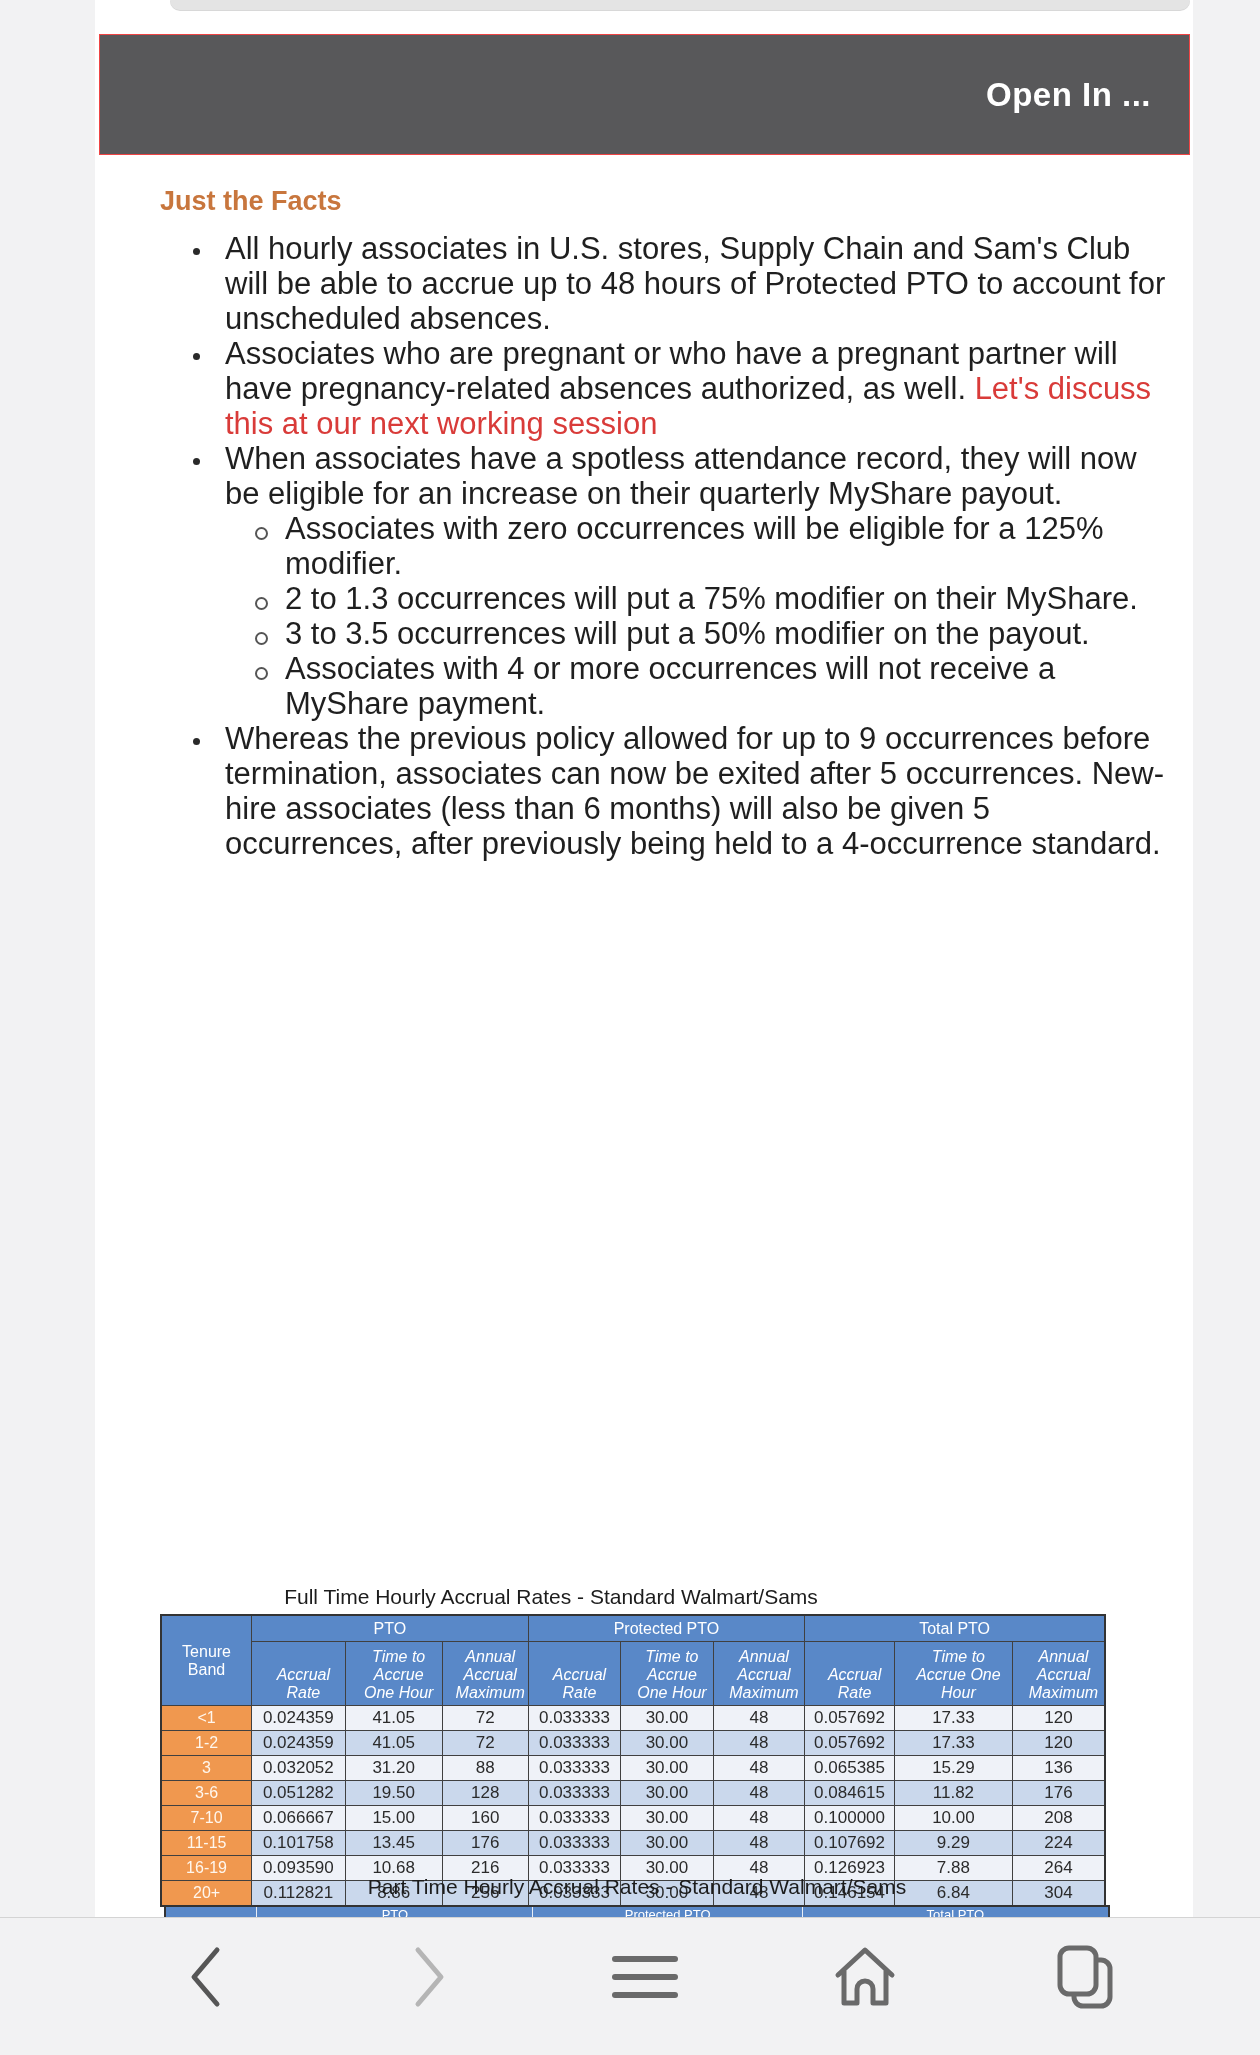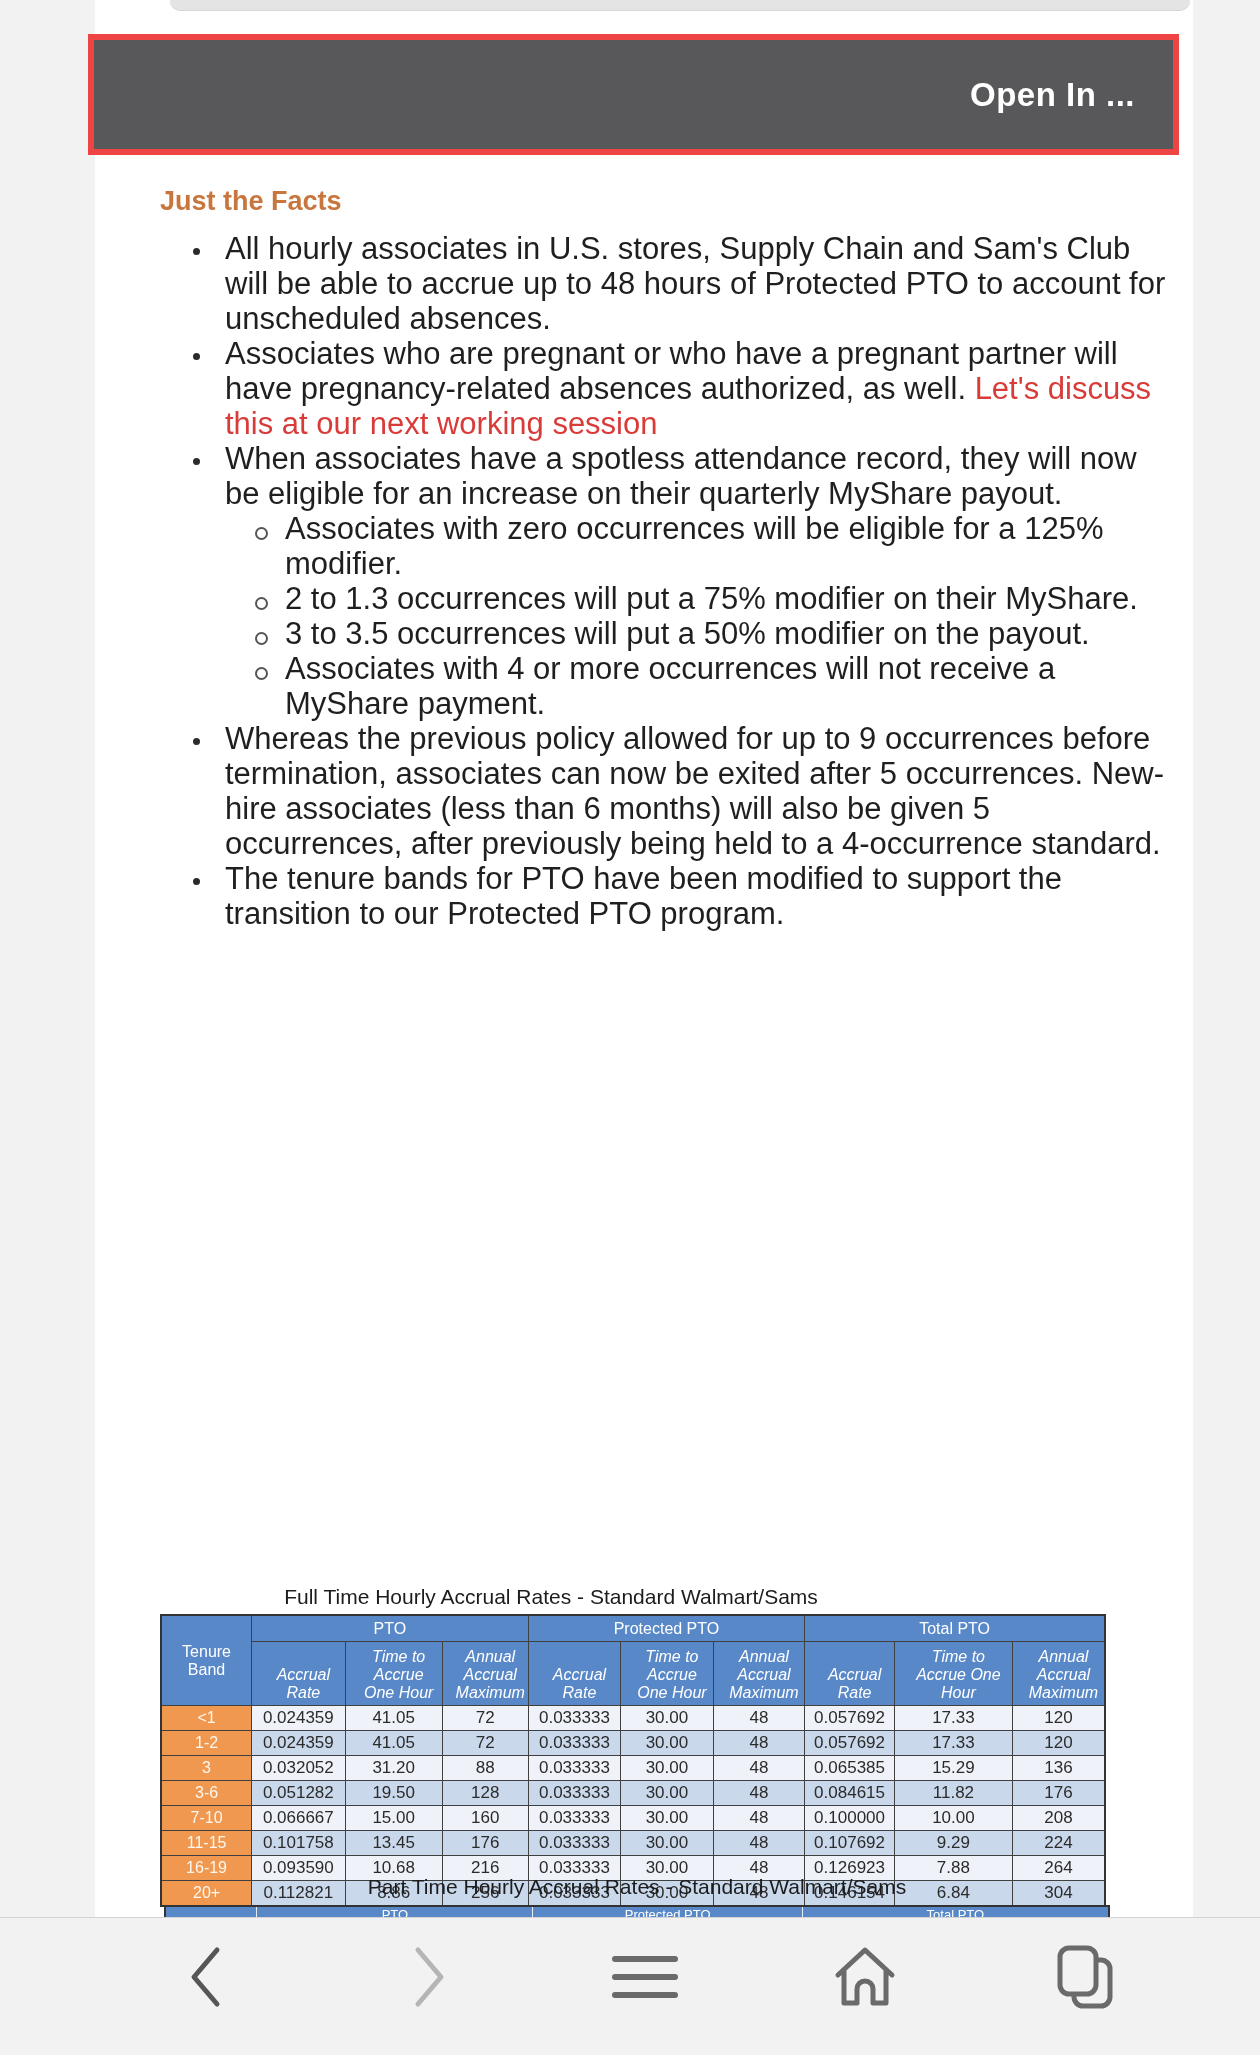--- a/index.html
+++ b/index.html
@@ -1,20 +1,20 @@
 <!DOCTYPE html>
 <html><head>
 <meta charset="utf-8">
 <style>
   html,body{margin:0;padding:0;}
   body{font-family:"Liberation Sans","DejaVu Sans",sans-serif;background:#ededee;}
   .screen{position:relative;width:1260px;height:2055px;background:#f2f2f3;overflow:hidden;margin:0 auto;}
   .page{position:absolute;left:95px;top:0;width:1098px;height:1917px;background:#ffffff;}
   .top-card{position:absolute;left:170px;top:0;width:1020px;height:10px;background:#e4e4e4;border-radius:0 0 12px 12px;box-shadow:0 1px 0 #d8d8d8;}
-  .openin-bar{position:absolute;left:88px;top:34px;width:1091px;height:121px;background:#58585a;border:6px solid #ef4444;box-sizing:border-box;display:flex;align-items:center;justify-content:flex-end;cursor:pointer;}
+  .openin-bar{position:absolute;left:99px;top:34px;width:1091px;height:121px;background:#58585a;border:1px solid #ef4444;box-sizing:border-box;display:flex;align-items:center;justify-content:flex-end;cursor:pointer;}
   .openin-bar span{color:#ffffff;font-weight:bold;font-size:33px;padding-right:38px;letter-spacing:0.5px;}
 
   .doc{position:absolute;left:160px;top:186px;width:1010px;}
   .doc-heading{color:#c8763d;font-weight:bold;font-size:27px;margin:0 0 14px 0;}
   .bullets{list-style:none;margin:0;padding:0;font-size:31px;line-height:35px;color:#1f1f1f;}
   .bullets li{position:relative;}
   .bullets li.lvl1{padding-left:65px;width:950px;}
   .bullets li.lvl2{padding-left:125px;width:895px;}
   .marker1{position:absolute;left:33px;top:17px;width:7px;height:7px;border-radius:50%;background:#2a2a2a;}
   .marker2{position:absolute;left:95px;top:16px;width:9px;height:9px;border-radius:50%;border:2px solid #555;background:transparent;}
@@ -64,21 +64,20 @@
     <h2 class="doc-heading">Just the Facts</h2>
     <ul class="bullets" id="bullet-list">
         <li class="lvl1"><span class="marker1"></span><span>All hourly associates in U.S. stores, Supply Chain and Sam's Club will be able to accrue up to 48 hours of Protected PTO to account for unscheduled absences.</span></li>
         <li class="lvl1"><span class="marker1"></span><span>Associates who are pregnant or who have a pregnant partner will have pregnancy-related absences authorized, as well. </span><span class="seg-red">Let's discuss this at our next working session</span></li>
         <li class="lvl1"><span class="marker1"></span><span>When associates have a spotless attendance record, they will now be eligible for an increase on their quarterly MyShare payout.</span></li>
         <li class="lvl2"><span class="marker2"></span><span>Associates with zero occurrences will be eligible for a 125% modifier.</span></li>
         <li class="lvl2"><span class="marker2"></span><span>2 to 1.3 occurrences will put a 75% modifier on their MyShare.</span></li>
         <li class="lvl2"><span class="marker2"></span><span>3 to 3.5 occurrences will put a 50% modifier on the payout.</span></li>
         <li class="lvl2"><span class="marker2"></span><span>Associates with 4 or more occurrences will not receive a MyShare payment.</span></li>
         <li class="lvl1"><span class="marker1"></span><span>Whereas the previous policy allowed for up to 9 occurrences before termination, associates can now be exited after 5 occurrences. New-hire associates (less than 6 months) will also be given 5 occurrences, after previously being held to a 4-occurrence standard.</span></li>
-        <li class="lvl1"><span class="marker1"></span><span>The tenure bands for PTO have been modified to support the transition to our Protected PTO program.</span></li>
       </ul>
   </div>
 
   <div class="table-wrap">
     <div class="table-title">Full Time Hourly Accrual Rates - Standard Walmart/Sams</div>
     <table class="acc" id="ft-table">
         <colgroup>
           <col style="width: 9.6%;">
           <col style="width: 9.9%;">
           <col style="width: 10.3%;">

